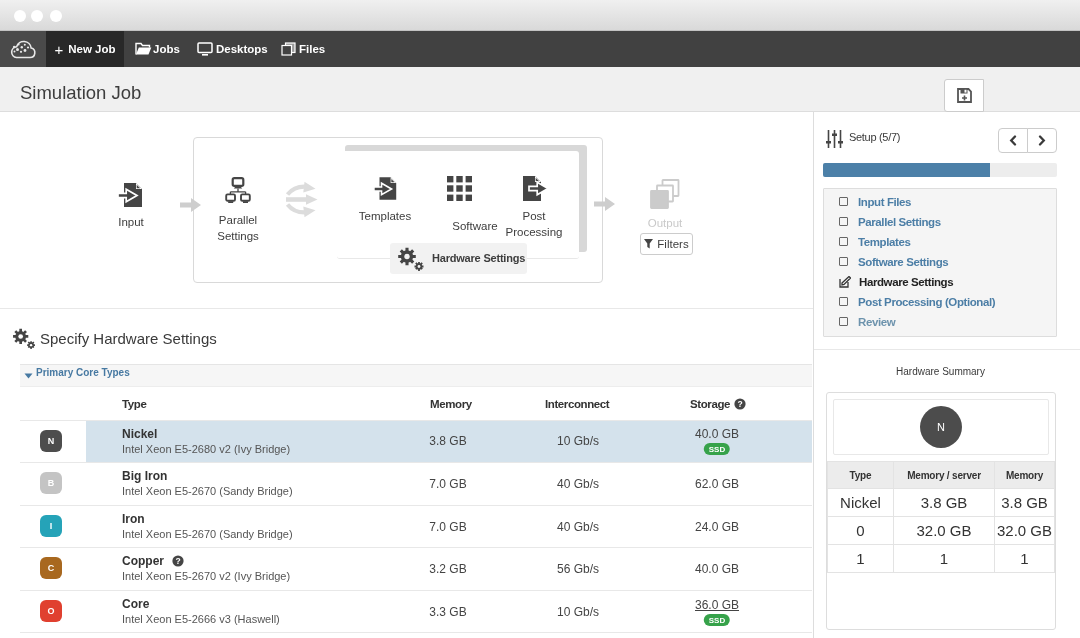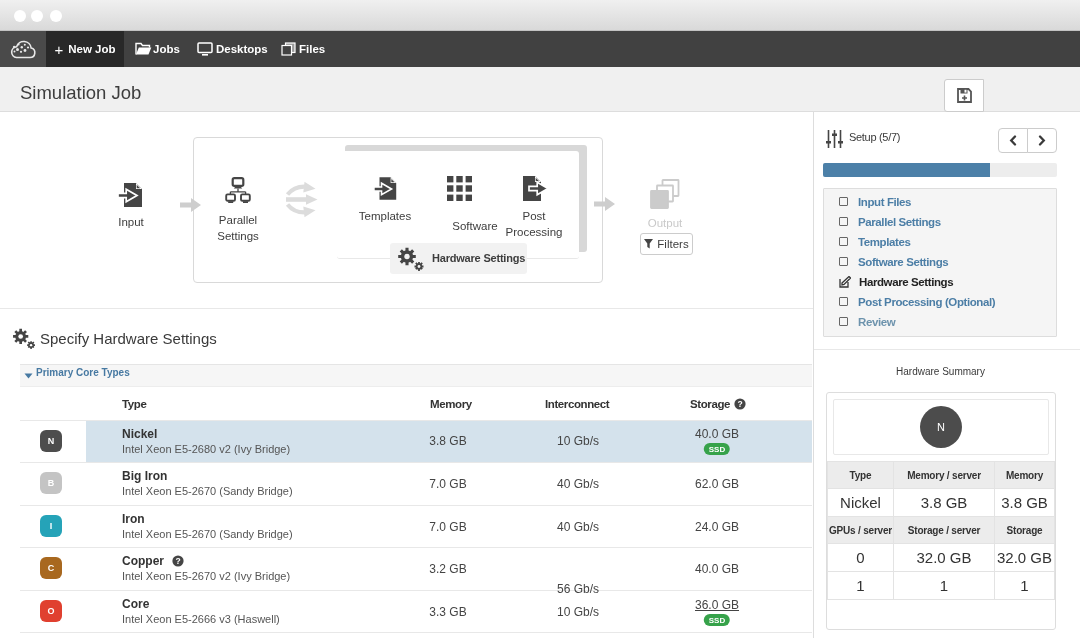--- a/index.html
+++ b/index.html
@@ -315,21 +315,21 @@
 <div class="corename" style="left:122px; top:512px;">Iron</div>
 <div class="coresub" style="left:122px; top:528px;">Intel Xeon E5-2670 (Sandy Bridge)</div>
 <div class="cval" style="left:448px; top:520px;">7.0 GB</div>
 <div class="cval" style="left:578px; top:520px;">40 Gb/s</div>
 <div class="cval" style="left:717px; top:520px;">24.0 GB</div>
 
 <div class="coreicon" style="left:40px; top:557px; background:#a8681f;">C</div>
 <div class="corename" style="left:122px; top:554px;">Copper</div>
 <div class="coresub" style="left:122px; top:570px;">Intel Xeon E5-2670 v2 (Ivy Bridge)</div>
 <div class="cval" style="left:448px; top:562px;">3.2 GB</div>
-<div class="cval" style="left:578px; top:582px;text-align:right;">56 Gb/s</div>
+<div class="cval" style="left:578px; top:562px;text-align:right;">56 Gb/s</div>
 <div class="cval" style="left:717px; top:562px;">40.0 GB</div>
 
 <div class="coreicon" style="left:40px; top:600px; background:#e0402f;">O</div>
 <div class="corename" style="left:122px; top:597px;">Core</div>
 <div class="coresub" style="left:122px; top:613px;">Intel Xeon E5-2666 v3 (Haswell)</div>
 <div class="cval" style="left:448px; top:605px;">3.3 GB</div>
 <div class="cval" style="left:578px; top:605px;">10 Gb/s</div>
 <div class="cval" style="left:717px; top:598px;text-decoration:underline;">36.0 GB</div>
 <div class="ssd" style="left:717px; top:614px;">SSD</div>
 
@@ -377,25 +377,20 @@
         <tr class="h">
           <td style="width:66px">Type</td>
           <td style="width:101px">Memory / server</td>
           <td>Memory</td>
         </tr>
     <tr class="v">
           <td>Nickel</td>
           <td>3.8 GB</td>
           <td>3.8 GB</td>
         </tr>
-    <tr class="h">
-          <td>GPUs / server</td>
-          <td>Storage / server</td>
-          <td>Storage</td>
-        </tr>
     <tr class="v">
           <td>0</td>
           <td>32.0 GB</td>
           <td>32.0 GB</td>
         </tr>
     <tr class="v">
           <td>1</td>
           <td>1</td>
           <td>1</td>
         </tr>

